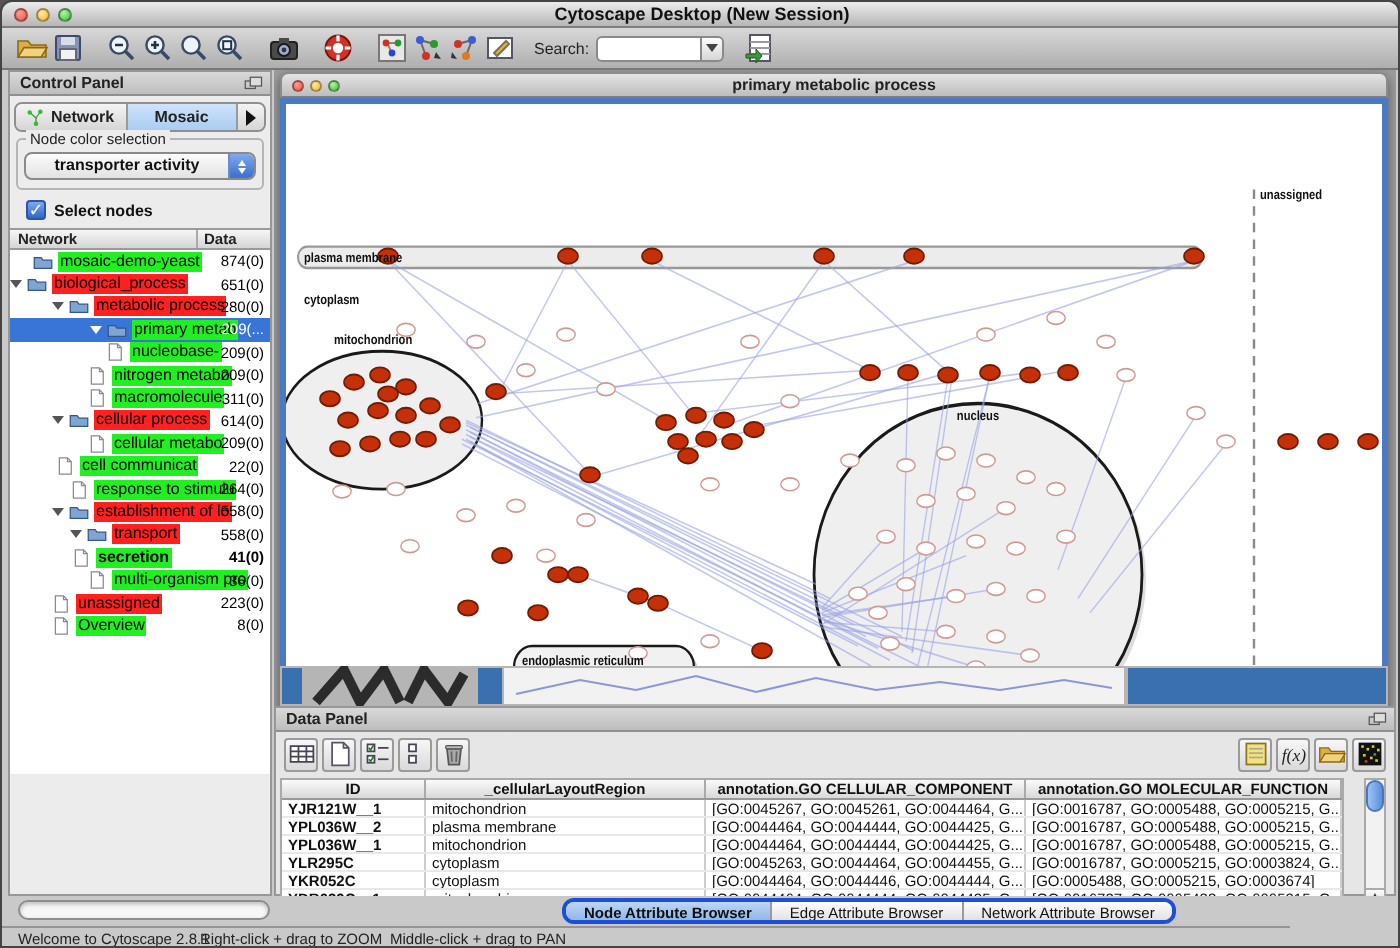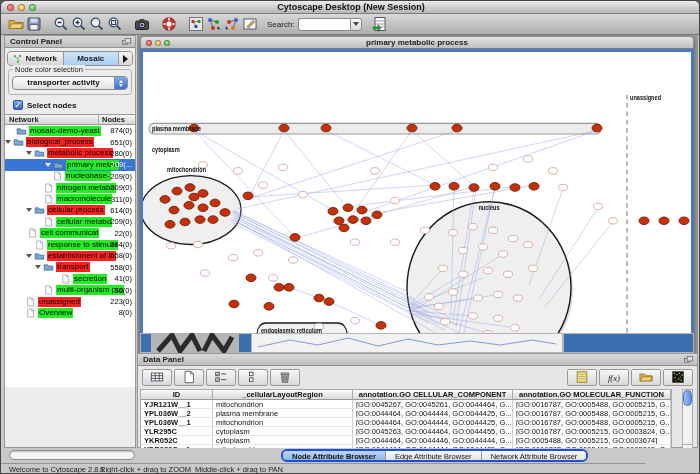--- a/index.html
+++ b/index.html
@@ -85,21 +85,21 @@
     border-bottom:1px solid #7d7d7d;border-radius:4px 4px 0 0;position:relative;}
   .nw-title .lights{left:5px;top:3px;gap:3px;}
   .nw-title .light{width:6px;height:6px;}
   .nw-name{width:100%;text-align:center;font-size:8px;font-weight:bold;color:#222;line-height:12px;}
   .nw-frame{position:absolute;left:0;right:0;top:13px;bottom:0;background:#4a7ac4;padding:3px;}
   .nw-canvas{width:100%;height:100%;background:#fff;display:block;}
   .behind{position:absolute;left:3px;top:298px;width:554px;height:20px;}
   
   .dpanel{position:absolute;left:136px;top:352px;width:561px;height:95px;background:#e6e6e6;border:1px solid #979797;}
   .dp-toolbar{display:flex;align-items:center;height:22px;padding:0 4px;gap:2px;}
-  .dbtn{width:30px;height:17px;border:1px solid #9a9a9a;border-radius:2px;
+  .dbtn{width:17px;height:17px;border:1px solid #9a9a9a;border-radius:2px;
     background:linear-gradient(#f7f7f7,#d9d9d9);display:inline-flex;align-items:center;justify-content:center;flex:none;}
   .dbtn svg{width:14px;height:14px;}
   .dp-right{margin-left:auto;display:flex;gap:2px;}
   .dtable{position:absolute;left:2px;top:35px;width:532px;border:1px solid #aaa;background:#fff;font-size:7.5px;}
   .drow{display:grid;grid-template-columns:72px 140px 160px 158px;height:9px;}
   .dhead{height:10px;background:linear-gradient(#fafafa,#d9d9d9);border-bottom:1px solid #999;font-weight:bold;}
   .dcell{padding:0 3px;border-right:1px solid #ccc;white-space:nowrap;overflow:hidden;line-height:9px;color:#111;}
   .dhead .dcell{text-align:center;line-height:10px;border-right:1px solid #aaa;}
   .drow:not(.dhead){border-bottom:1px solid #e8e8e8;}
   .dcell.id{font-weight:bold;}
@@ -295,21 +295,21 @@
             <span class="dntri"></span>
           </span>
       </div>
     </div>
     <div class="chkrow">
       <div class="chk">✓</div>
       <span class="chklabel">Select nodes</span>
     </div>
     <div class="tree-head">
       <span class="th-net">Network</span>
-      <span class="th-nodes">Nodes</span>
+      <span class="th-nodes">Data</span>
     </div>
     <div class="tree" id="tree">
         <div class="trow" style="padding-left: 3px;">
           <span class="tri-b"></span>
           <span class="ticon"><svg viewBox="0 0 16 16">
               <path d="M1,13 V4.5 H6.5 L8,6.5 H15 V13 Z" fill="#7fa5d2" stroke="#34568a" stroke-width="1"></path>
             </svg></span>
           <span class="tlabel bg-green">mosaic-demo-yeast</span>
           <span class="tcount">874(0)</span>
         </div>
@@ -408,21 +408,21 @@
           <span class="tcount">558(0)</span>
         </div>
         <div class="trow" style="padding-left: 30px;">
           <span class="tri-d"></span>
           <span class="ticon"><svg viewBox="0 0 16 16">
               <path d="M1,13 V4.5 H6.5 L8,6.5 H15 V13 Z" fill="#7fa5d2" stroke="#34568a" stroke-width="1"></path>
             </svg></span>
           <span class="tlabel bg-red">transport</span>
           <span class="tcount">558(0)</span>
         </div>
-        <div class="trow" style="padding-left: 47px;">
+        <div class="trow" style="padding-left: 22px; font-weight: bold;">
           <span class="tri-b"></span>
           <span class="ticon"><svg viewBox="0 0 16 16">
               <path d="M3.5,1.5 H10 L13,4.5 V14.5 H3.5 Z" fill="#fff" stroke="#889"></path>
               <path d="M10,1.5 V4.5 H13" fill="none" stroke="#889"></path>
             </svg></span>
           <span class="tlabel bg-green">secretion</span>
           <span class="tcount">41(0)</span>
         </div>
         <div class="trow" style="padding-left: 30px;">
           <span class="tri-b"></span>

